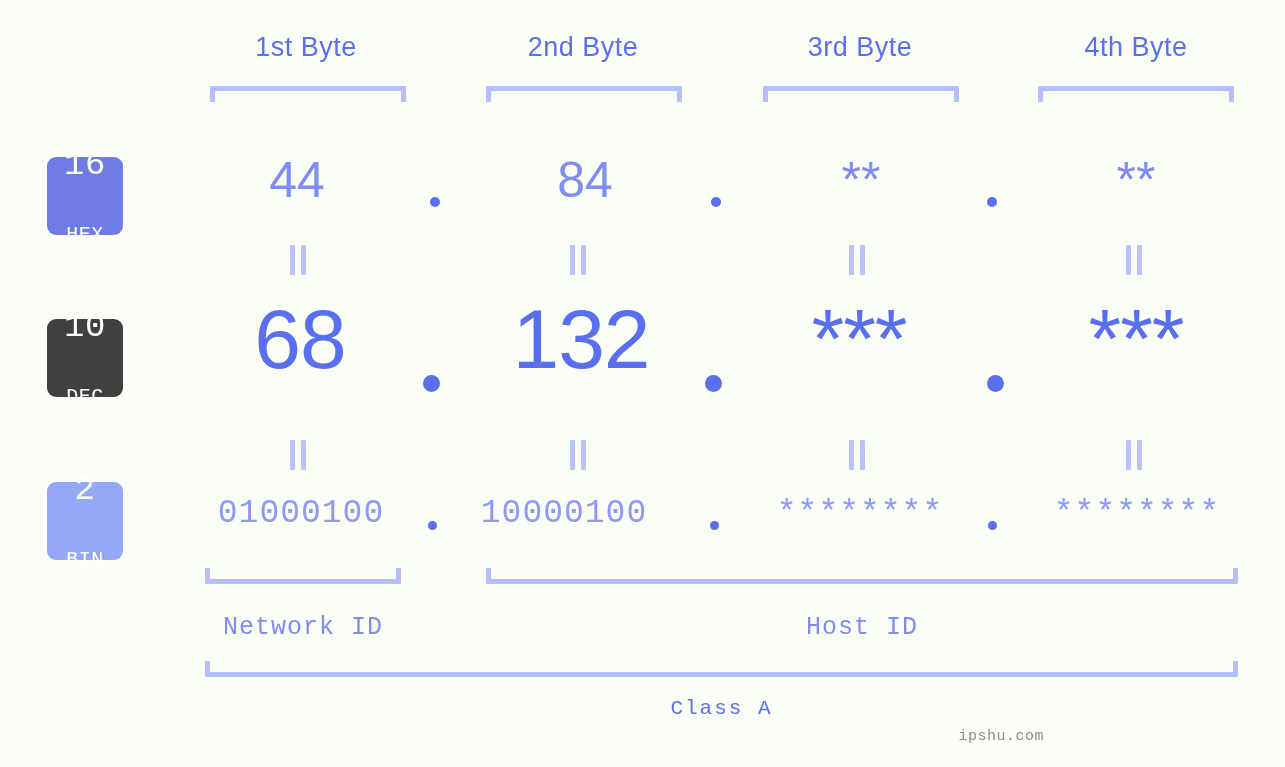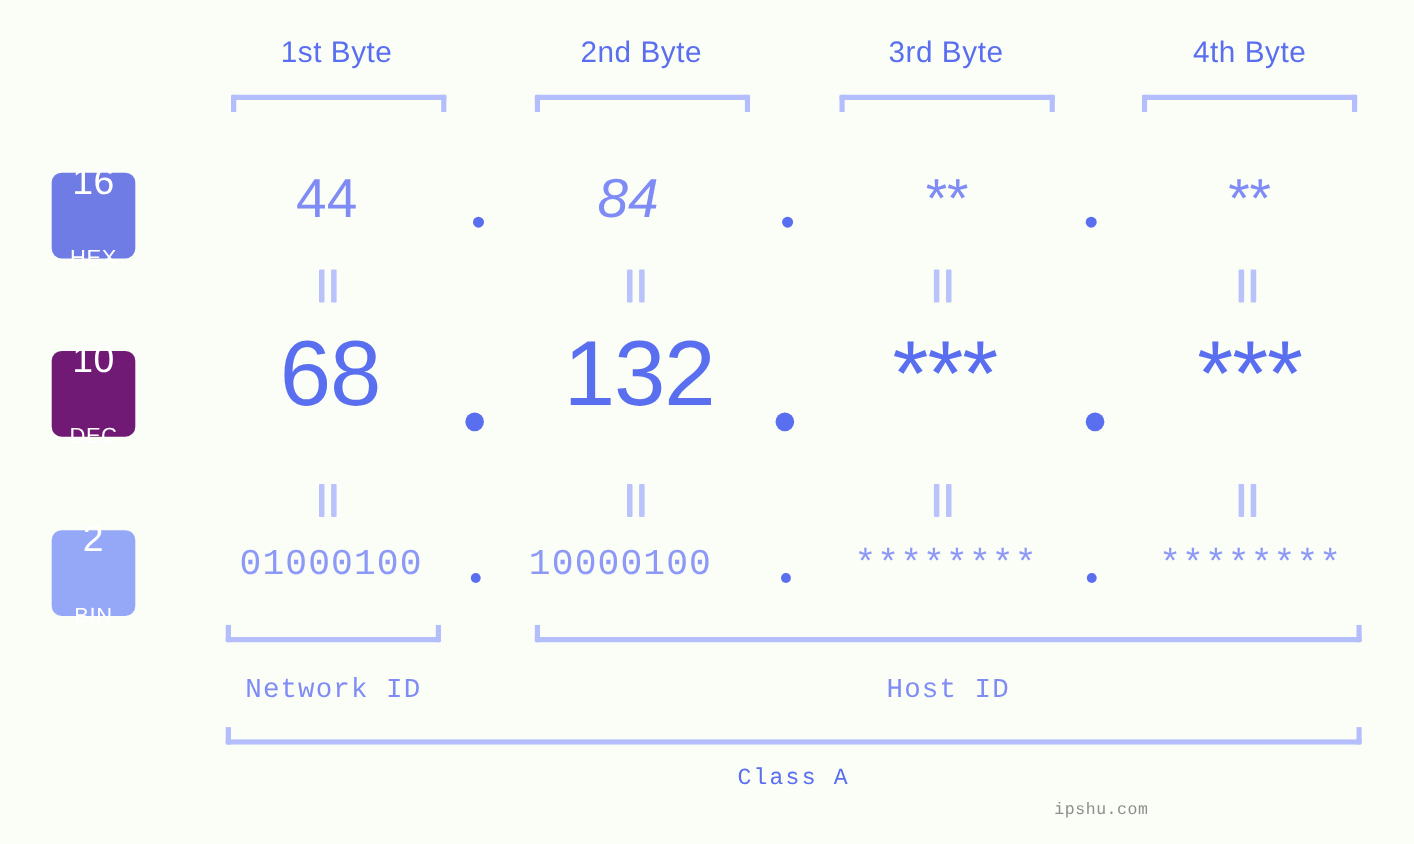--- a/index.html
+++ b/index.html
@@ -61,37 +61,37 @@
     position: absolute;
     left: 47px;
     width: 76px;
     height: 78px;
     border-radius: 9px;
     color: #ffffff;
     display: flex;
     flex-direction: column;
     align-items: center;
     justify-content: center;
-    font-family: Liberation Sans, sans-serif;
+    font-family: Liberation Mono, monospace;
     line-height: 1;
     gap: 40px;
   }
   .badge .num {
     font-size: 34px;
     font-weight: 400;
     letter-spacing: 0.5px;
   }
   .badge .lbl {
     font-size: 20px;
     font-weight: 400;
     margin-top: 3px;
     letter-spacing: 0.5px;
   }
   #badge-hex { top: 157px; background: #6f7ce6; }
-  #badge-dec { top: 319px; background: #701a75; justify-content: center; }
+  #badge-dec { top: 319px; background: #404040; justify-content: center; }
   #badge-bin { top: 482px; background: #94a8f7; }
 
   
   .cell {
     position: absolute;
     text-align: center;
     white-space: nowrap;
     color: #7f8cf5;
     font-family: "Liberation Sans", sans-serif;
   }
@@ -216,21 +216,21 @@
     <span class="lbl">DEC</span>
   </div>
   <div class="badge" id="badge-bin">
     <span class="num">2</span>
     <span class="lbl">BIN</span>
   </div>
 
   <div class="row-hex">
     <div class="cell" style="left:167px;">44</div>
     <div class="dot" style="left:430px;"></div>
-    <div class="cell" style="left:441px;font-style:italic;">84</div>
+    <div class="cell" style="left:455px;">84</div>
     <div class="dot" style="left:711px;"></div>
     <div class="cell" style="left:731px;">**</div>
     <div class="dot" style="left:987px;"></div>
     <div class="cell" style="left:1006px;">**</div>
   </div>
 
   <div class="eq eq-hexdec" style="left:287px;">
       <span></span>
       <span></span>
     </div>

